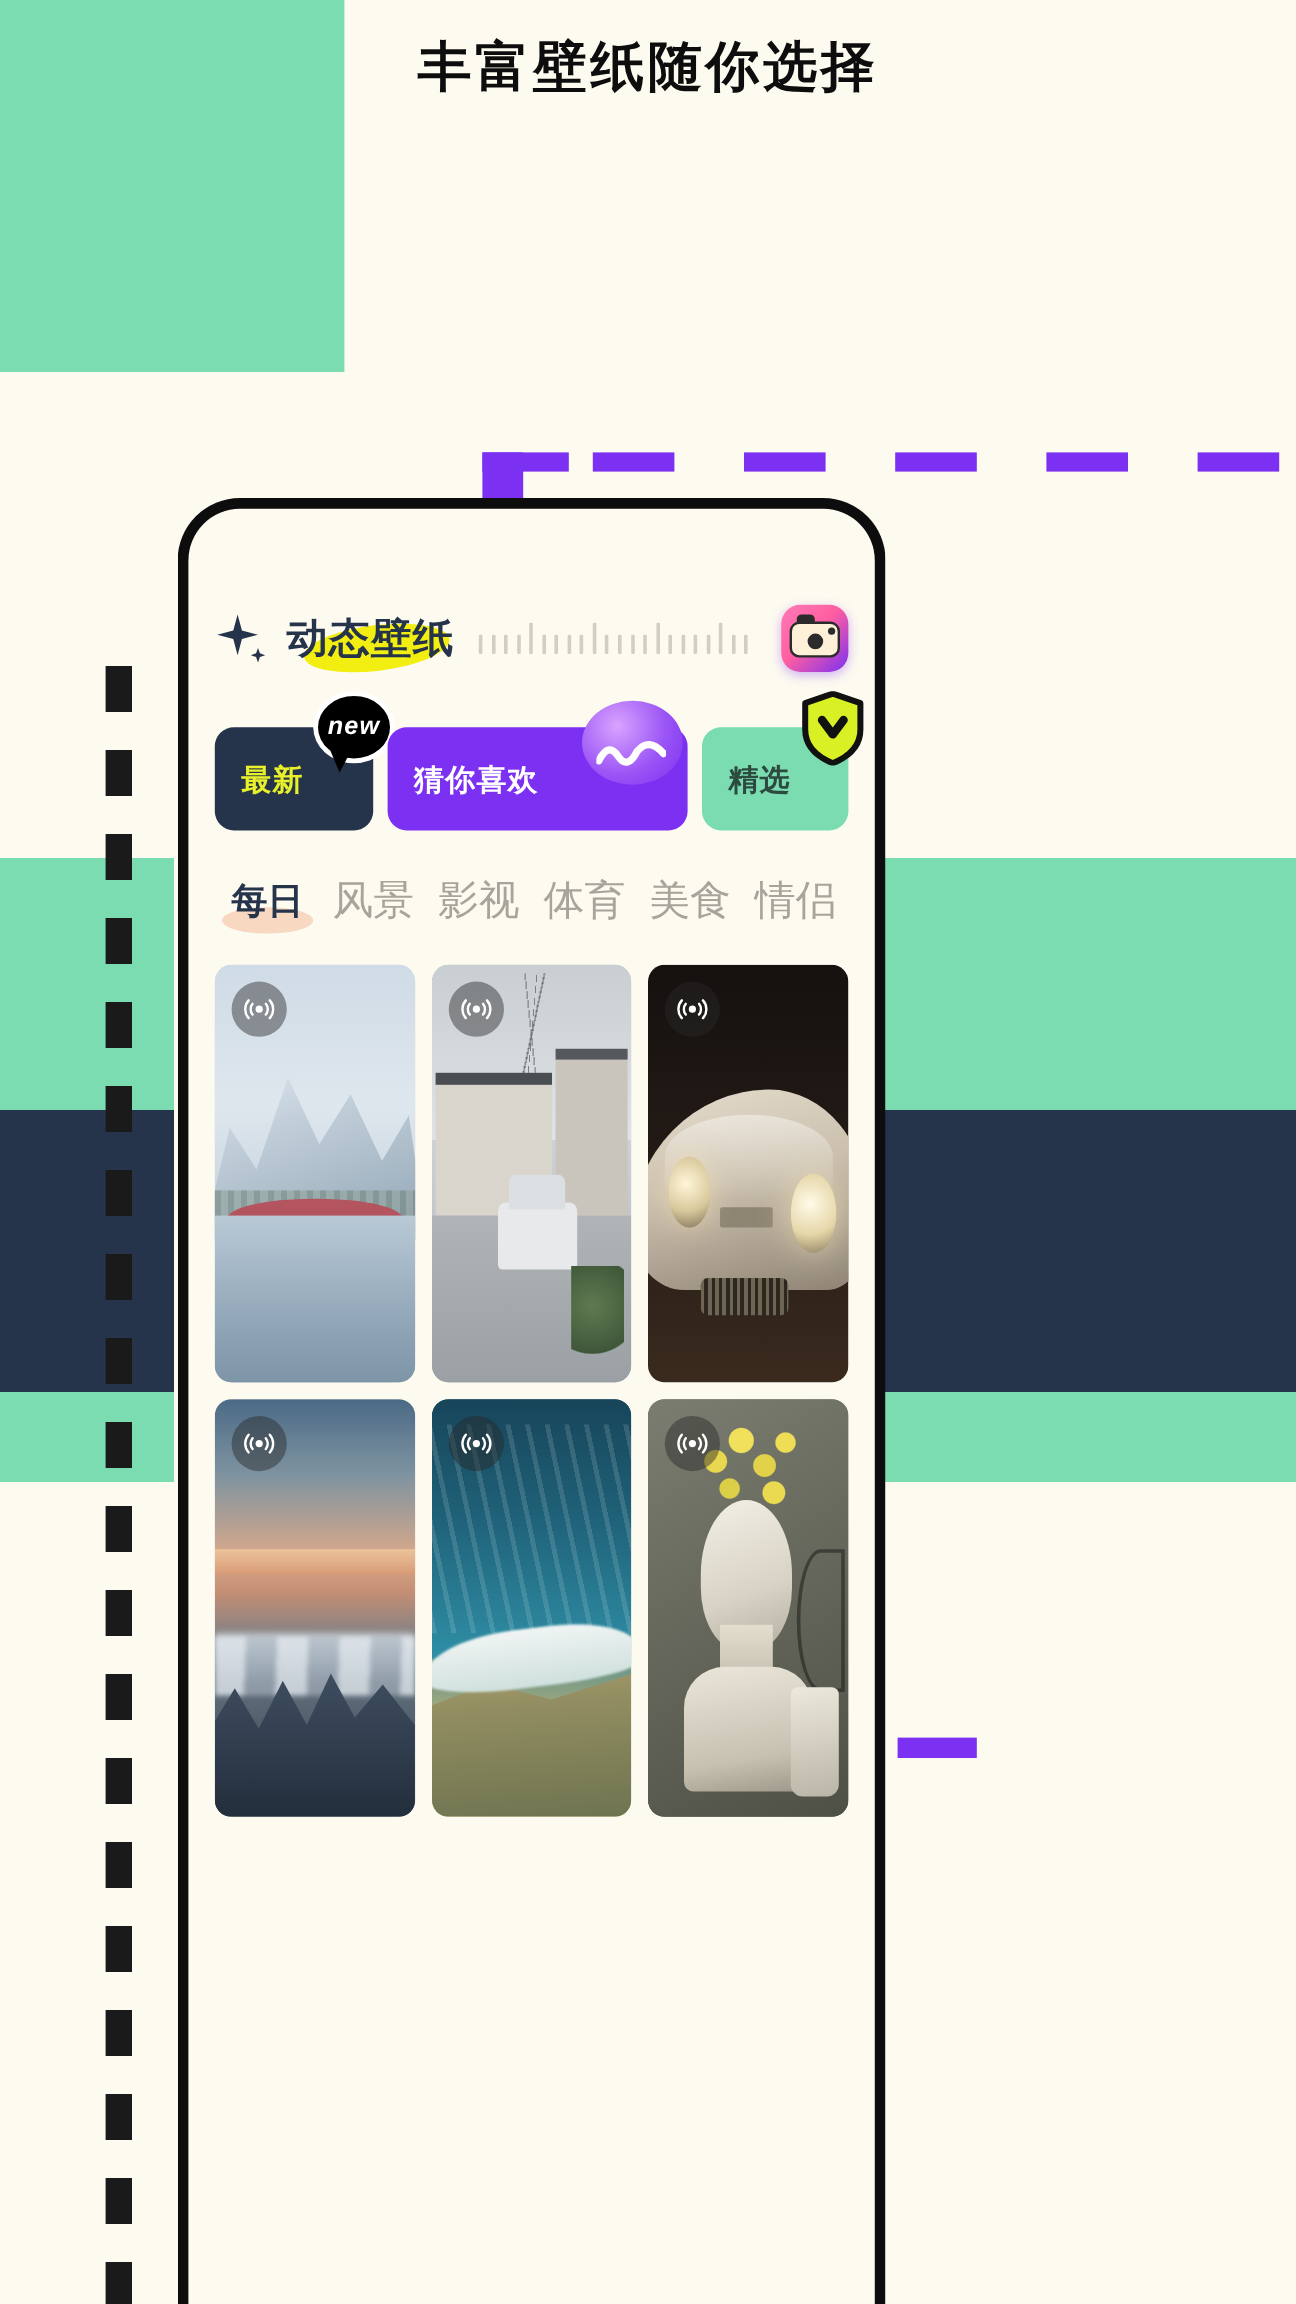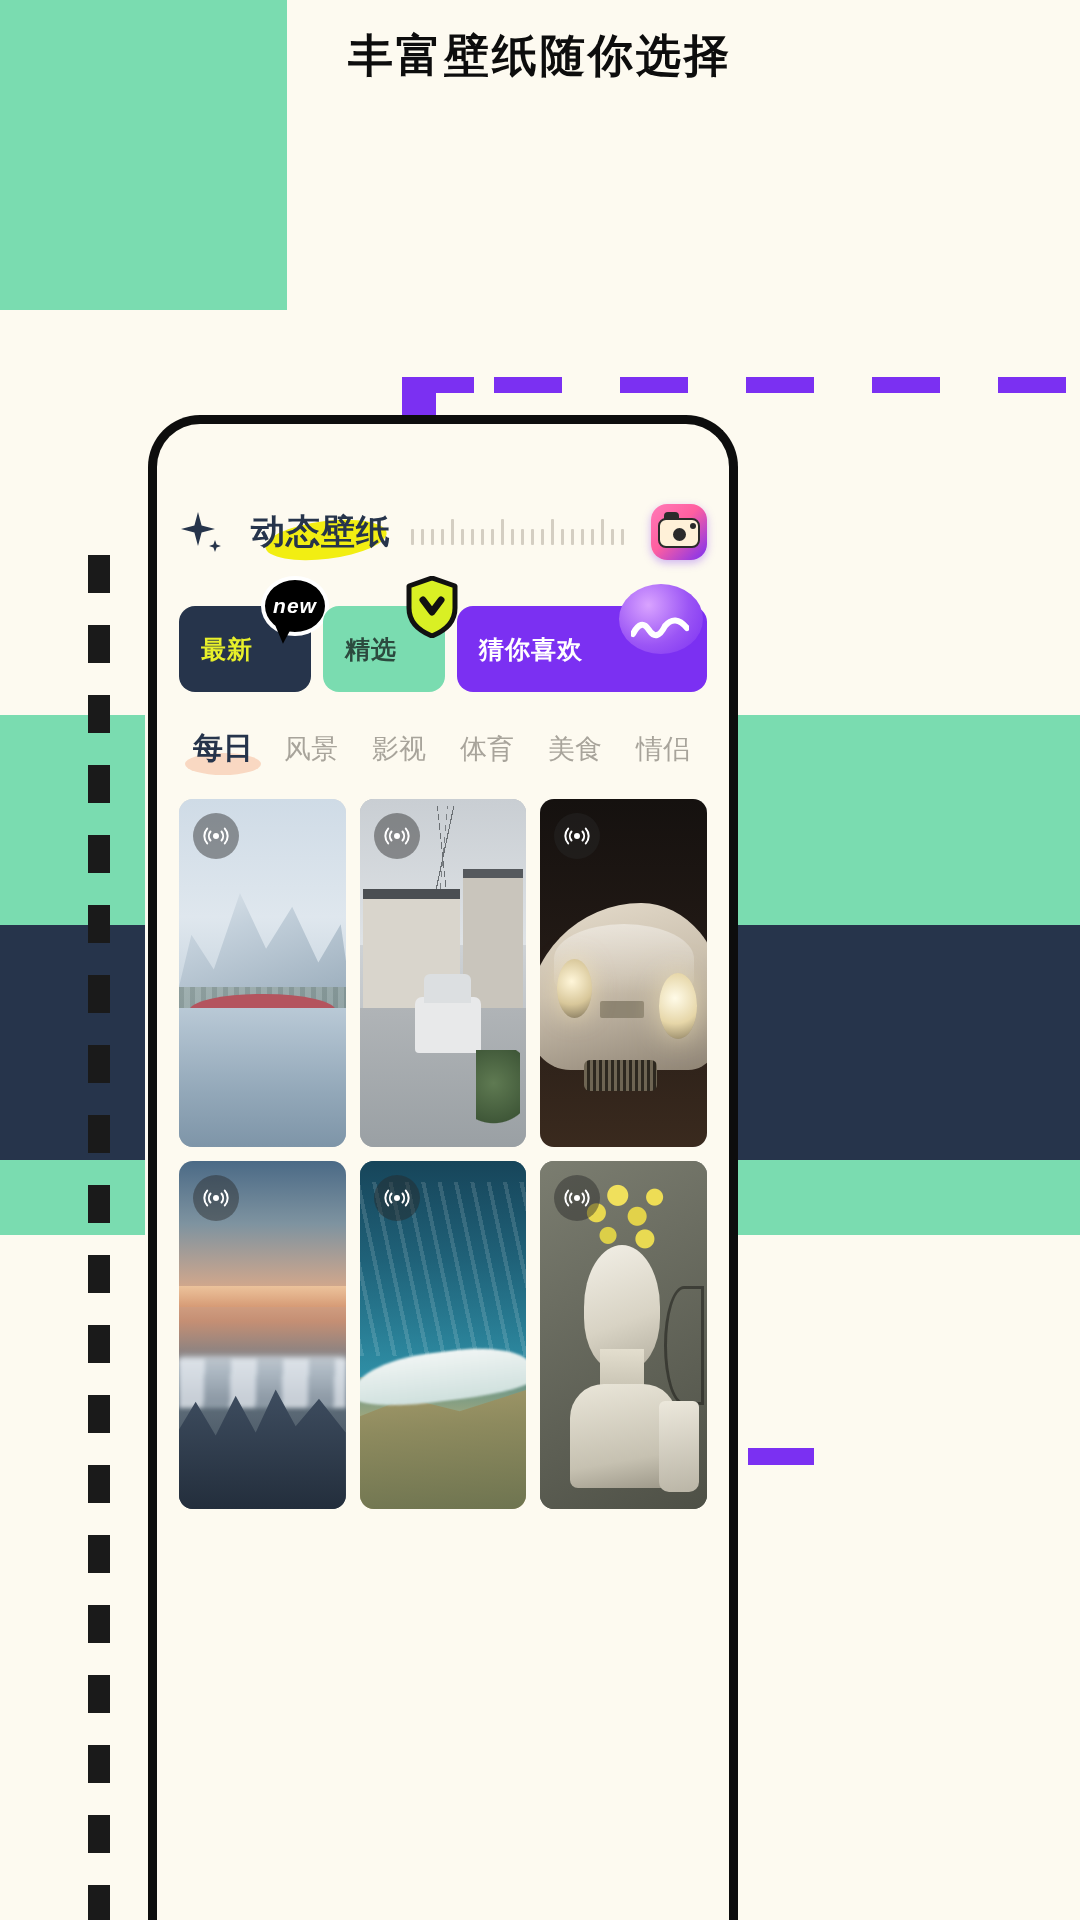--- a/index.html
+++ b/index.html
@@ -42,21 +42,21 @@
   .phone-inner { position:absolute; inset:0; padding:0 22px; }
 
   
   .app-header {
     display:flex; align-items:center;
     height:96px; margin-top:60px;
     gap:10px;
   }
   .sparkle { width:44px; height:44px; flex:0 0 auto; position:relative; }
   .sparkle svg { display:block; }
-  .hdr-title-wrap { position:relative; flex:0 0 auto; margin-left:18px; }
+  .hdr-title-wrap { position:relative; flex:0 0 auto; margin-left:6px; }
   .hl-swoosh {
     position:absolute; left:14px; top:12px; width:122px; height:38px;
     background:#f2ee12; border-radius:50%; transform:rotate(-7deg);
     z-index:0;
   }
   .hdr-title {
     position:relative; z-index:1;
     font-size:34px; font-weight:700; color:#26344b; letter-spacing:1px;
     white-space:nowrap;
   }
@@ -118,21 +118,21 @@
     background:radial-gradient(circle at 35% 30%,#d9a3ff 0%,#9b55f5 55%,#7b30f2 100%);
     overflow:hidden;
   }
   .blob-wave {
     position:absolute; left:12px; top:30px; width:58px; height:28px;
   }
 
   
   .tabs { display:flex; align-items:center; margin-top:36px; gap:0; }
   .tab {
-    flex:1 1 0; text-align:center; font-size:27px; color:#a8a49b;
+    flex:1 1 0; text-align:center; font-size:34px; color:#a8a49b;
     position:relative; padding-bottom:10px;
   }
   .tab.active { color:#26344b; font-weight:700; font-size:30px; }
   .tab.active .tab-blob {
     position:absolute; left:50%; transform:translateX(-50%);
     bottom:4px; width:76px; height:22px; border-radius:50%;
     background:#f9d8c2; z-index:-1;
   }
   .tab span { position:relative; z-index:1; }
 
@@ -396,35 +396,35 @@
     </span>
   </div>
 
   <div class="chips">
 
     <div class="chip chip-new">
       <span>最新</span>
       <span class="badge-new">new</span>
     </div>
 
+    <div class="chip chip-guess">
+      <span>猜你喜欢</span>
+      <span class="badge-blob">
+        <svg class="blob-wave" viewBox="0 0 58 28">
+          <path d="M2 20 Q10 4 18 16 Q26 28 34 12 Q44 0 56 14" fill="none" stroke="#fff" stroke-width="6" stroke-linecap="round"></path>
+        </svg>
+      </span>
+    </div>
+
     <div class="chip chip-feat">
       <span>精选</span>
       <span class="badge-shield">
         <svg width="54" height="62" viewBox="0 0 54 62">
           <path d="M27 2 L50 10 v22 c0 16-13 24-23 28 C17 56 4 48 4 32 V10 Z" fill="#d9f024" stroke="#111" stroke-width="5" stroke-linejoin="round"></path>
           <path d="M18 24 L27 36 L36 24" fill="none" stroke="#111" stroke-width="7" stroke-linecap="round" stroke-linejoin="round"></path>
-        </svg>
-      </span>
-    </div>
-
-    <div class="chip chip-guess">
-      <span>猜你喜欢</span>
-      <span class="badge-blob">
-        <svg class="blob-wave" viewBox="0 0 58 28">
-          <path d="M2 20 Q10 4 18 16 Q26 28 34 12 Q44 0 56 14" fill="none" stroke="#fff" stroke-width="6" stroke-linecap="round"></path>
         </svg>
       </span>
     </div>
   </div>
 
   <div class="tabs" id="tabs">
         <div class="tab active"><span class="tab-blob"></span><span>每日</span></div>
         <div class="tab"><span>风景</span></div>
         <div class="tab"><span>影视</span></div>
         <div class="tab"><span>体育</span></div>

